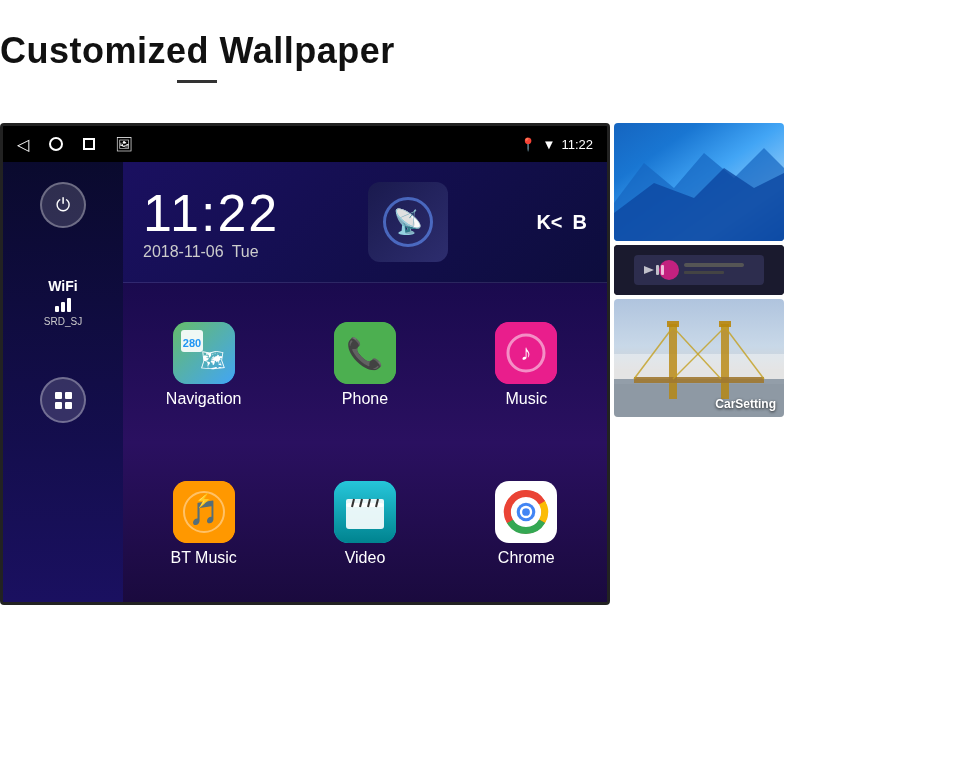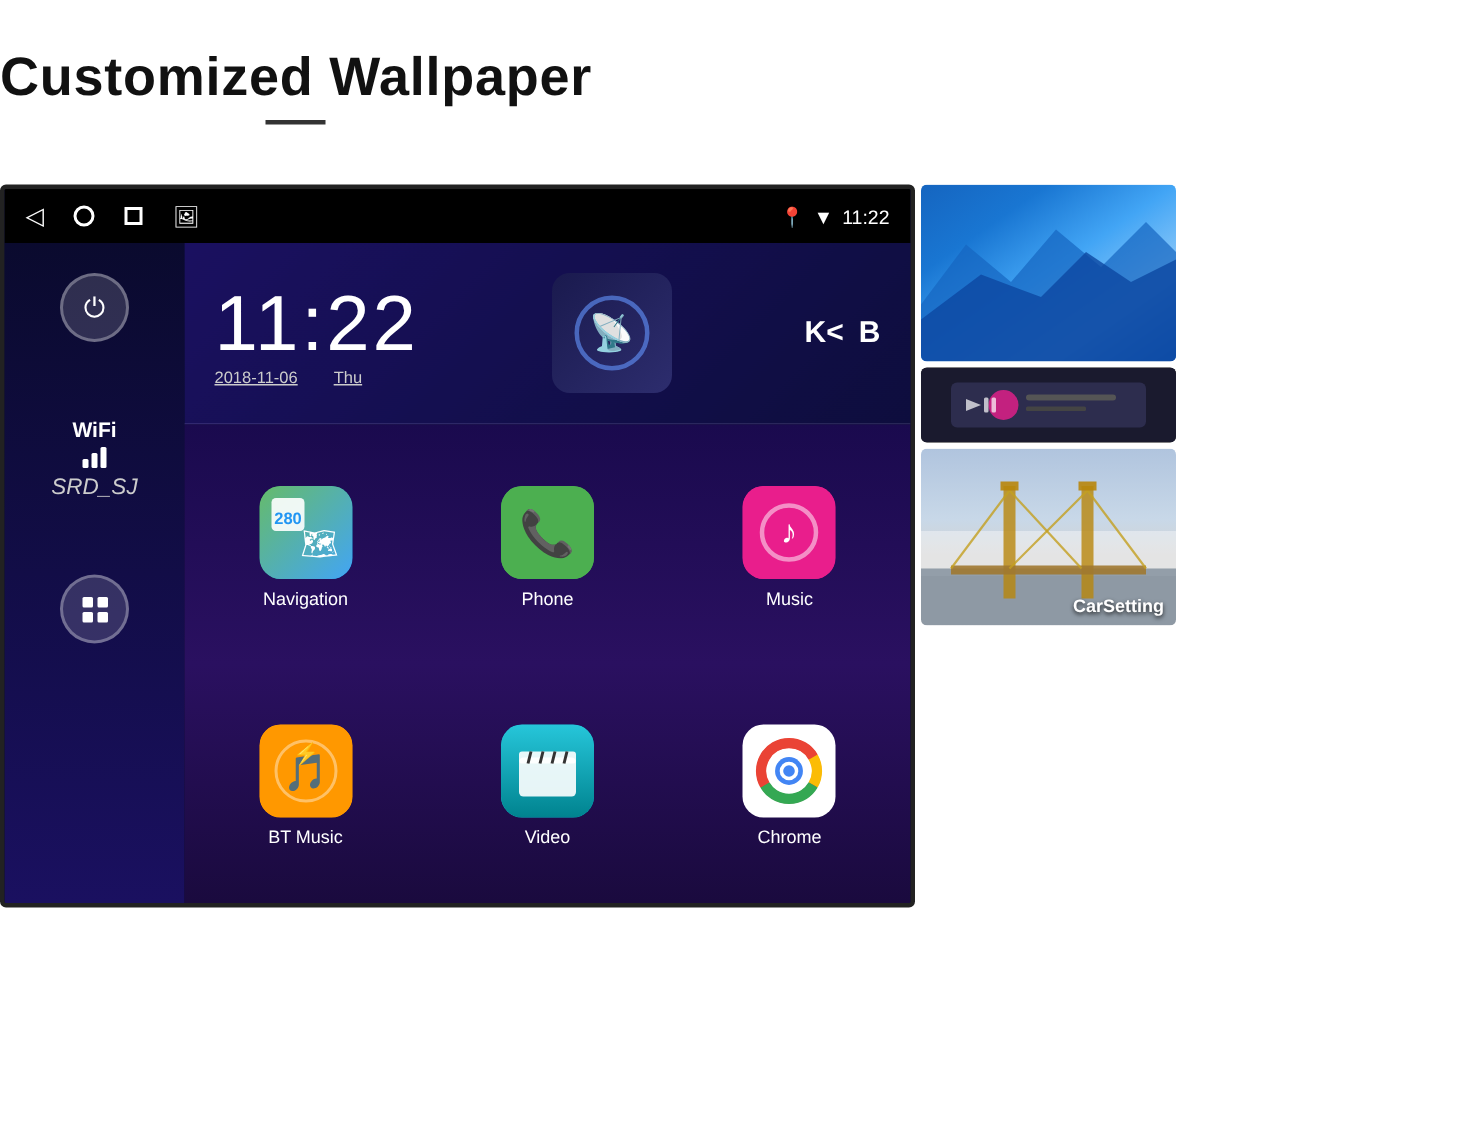--- a/index.html
+++ b/index.html
@@ -150,22 +150,21 @@
     }
 
     .wifi-bar {
       background: #fff;
       width: 4px;
       border-radius: 1px;
     }
 
     .wifi-ssid {
       color: #ccc;
-      font-size: 15px;
-      font-style: italic;
+      font-size: 10px;
     }
 
     .apps-grid-btn {
       width: 46px;
       height: 46px;
       border-radius: 50%;
       background: rgba(255,255,255,0.15);
       border: 2px solid rgba(255,255,255,0.3);
       display: flex;
       align-items: center;
@@ -209,24 +208,23 @@
 
     .clock-time {
       font-size: 52px;
       font-weight: 200;
       color: #fff;
       letter-spacing: 2px;
     }
 
     .clock-date {
       color: #ccc;
-      font-size: 11px;
-      display: flex;
-      gap: 24px;
-      text-decoration: underline;
+      font-size: 16px;
+      display: flex;
+      gap: 8px;
     }
 
     .radio-widget {
       width: 80px;
       height: 80px;
       background: linear-gradient(135deg, #1a1a4e, #2d2d6e);
       border-radius: 12px;
       display: flex;
       align-items: center;
       justify-content: center;
@@ -282,21 +280,21 @@
       display: flex;
       align-items: center;
       justify-content: center;
       font-size: 28px;
       overflow: hidden;
       position: relative;
     }
 
     .app-label {
       color: #fff;
-      font-size: 12px;
+      font-size: 16px;
       text-align: center;
     }
 
     
     .nav-app-icon {
       background: linear-gradient(135deg, #4CAF50, #2196F3);
       position: relative;
     }
 
     
@@ -432,21 +430,21 @@
           </div>
         </div>
 
         <div class="center-content">
 
           <div class="clock-section">
             <div class="clock-info">
               <div class="clock-time">11:22</div>
               <div class="clock-date">
                 <span>2018-11-06</span>
-                <span>Thu</span>
+                <span>Tue</span>
               </div>
             </div>
             <div class="radio-widget">
               <div class="radio-widget-inner">
                 <span class="radio-icon">📡</span>
               </div>
             </div>
             <div class="media-buttons">
               <span style="color:#fff;font-size:20px;font-weight:bold;">K&lt;</span>
               <span style="color:#fff;font-size:20px;font-weight:bold;">B</span>

